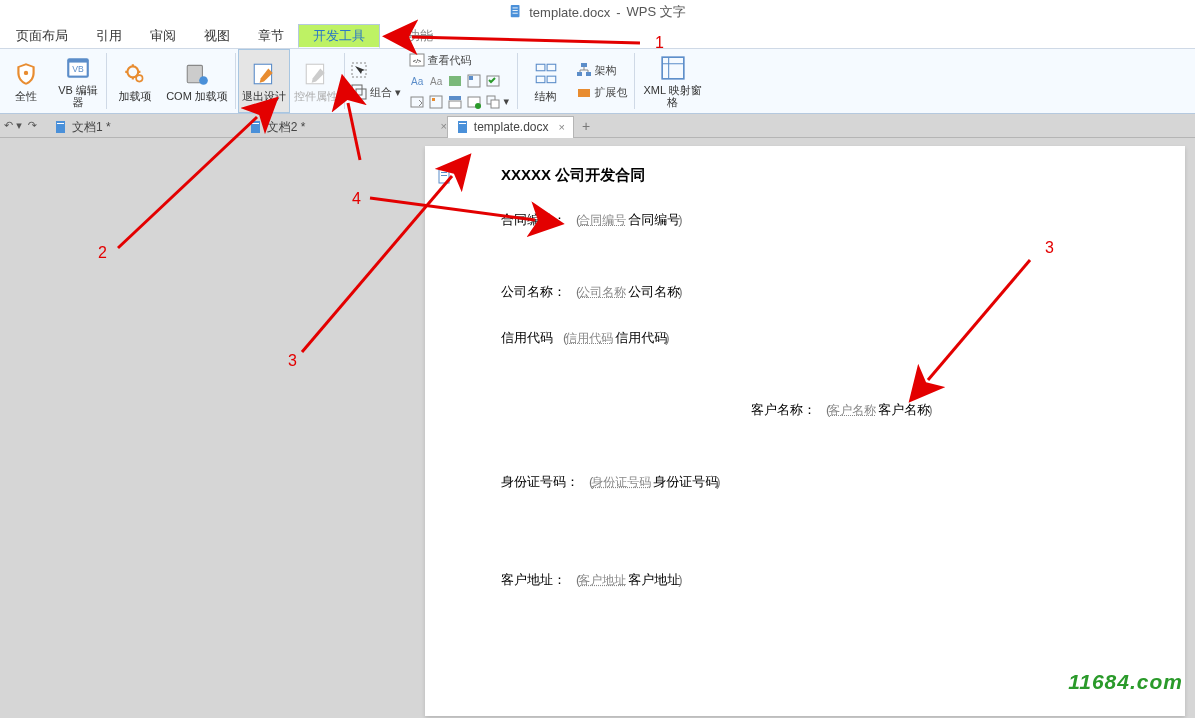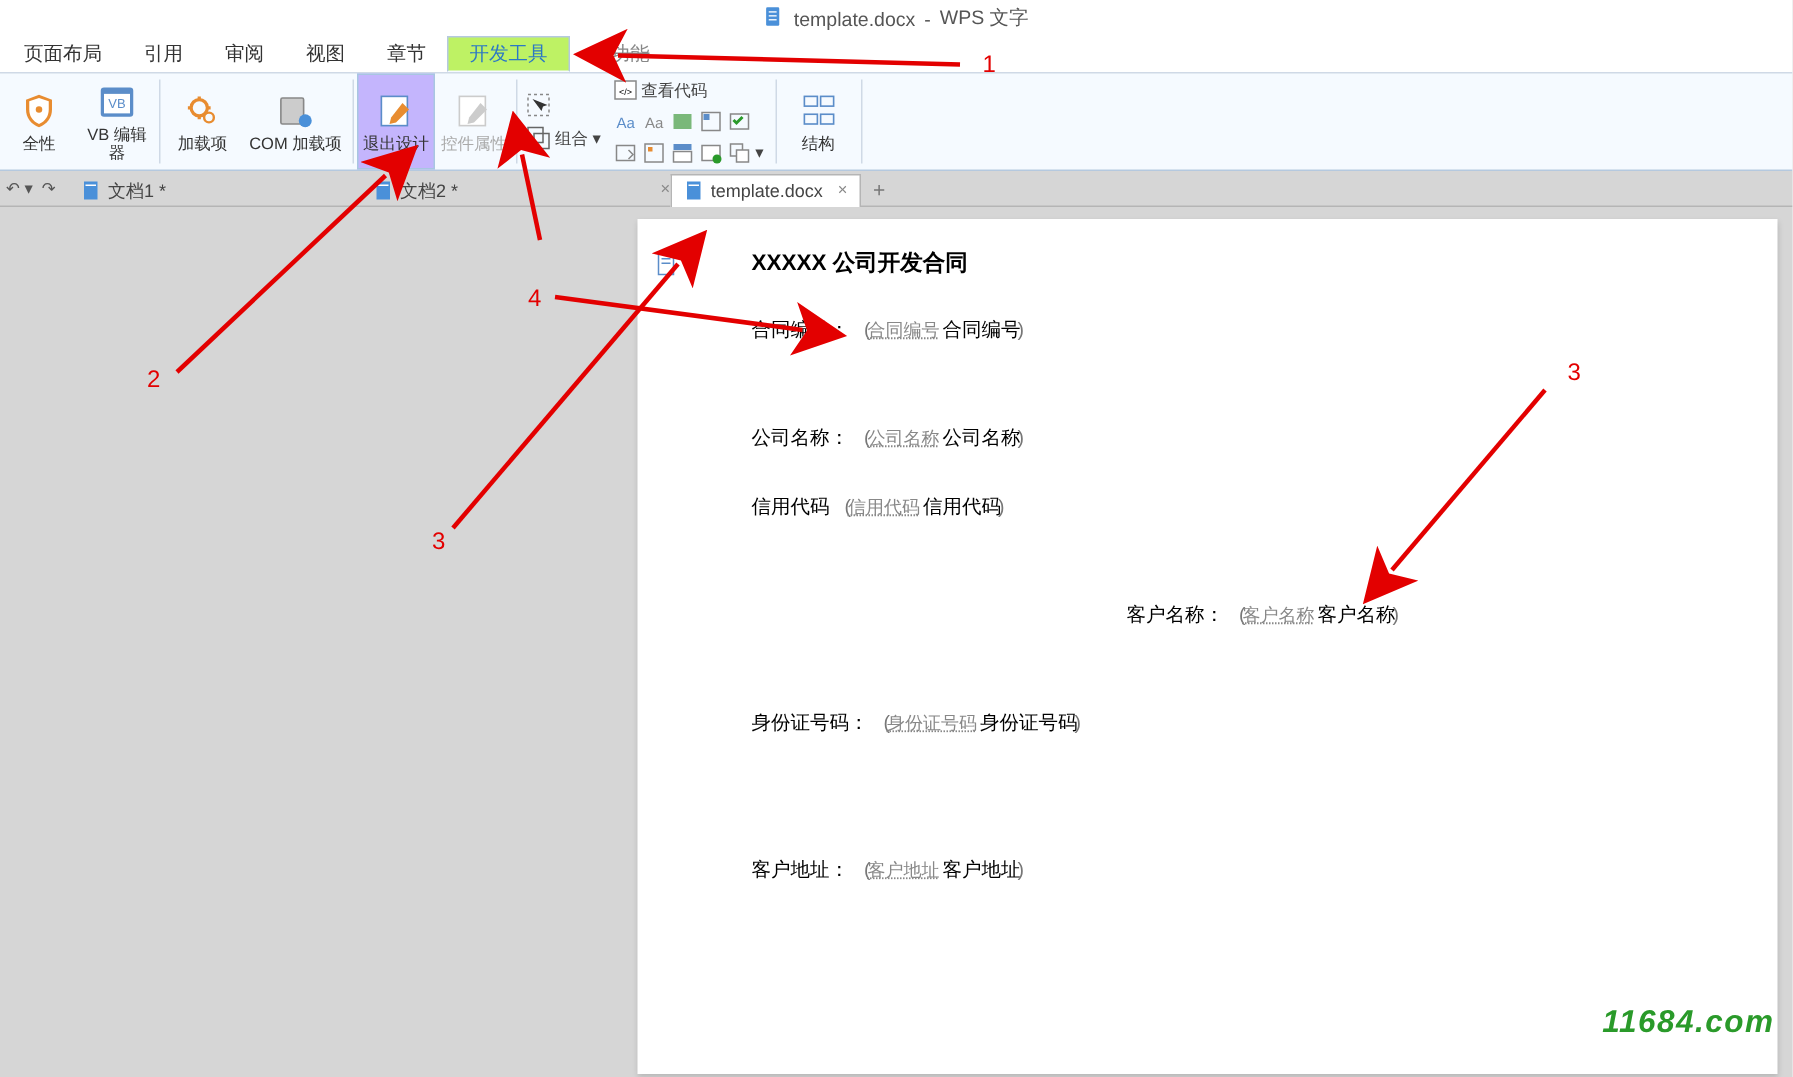--- a/index.html
+++ b/index.html
@@ -7,21 +7,21 @@
 .titlebar { height: 24px; background: #fff; display: flex; align-items: center; justify-content: center; gap: 6px; color: #555; font-size: 13px; }
 .titlebar svg { width: 14px; height: 14px; }
 .menubar { height: 24px; background: #fff; display: flex; align-items: center; padding-left: 2px; }
 .menubar .tab { padding: 0 14px; height: 24px; display: flex; align-items: center; color: #333; cursor: pointer; font-size: 13px; }
 .menubar .tab.active { color: #2b78c5; border: 1px solid #b5c9df; border-bottom: 1px solid #f5faff; background: #bef264; }
 .menubar .tab.strike { text-decoration: line-through; color: #888; }
 .ribbon { height: 66px; background: #f5faff; border-top: 1px solid #cfd9e6; border-bottom: 1px solid #b5c9df; display: flex; align-items: stretch; }
 .ribbon .sep { width: 1px; background: #cfd9e6; margin: 4px 2px; }
 .ribbon .bigbtn { width: 52px; display: flex; flex-direction: column; align-items: center; justify-content: center; gap: 2px; cursor: pointer; padding: 2px; }
 .ribbon .bigbtn.wide { width: 72px; }
-.ribbon .bigbtn.active { background: #c4b5fd; border: 1px solid #a8c6e1; }
+.ribbon .bigbtn.active { background: #e5e5e5; border: 1px solid #a8c6e1; }
 .ribbon .bigbtn .ic { width: 28px; height: 28px; display: flex; align-items: center; justify-content: center; }
 .ribbon .bigbtn .lbl { font-size: 11px; color: #333; text-align: center; line-height: 12px; }
 .ribbon .bigbtn.disabled .lbl { color: #aaa; }
 .ribbon .bigbtn svg { width: 26px; height: 26px; }
 .ribbon .smallcol { display: flex; flex-direction: column; padding: 2px 4px; justify-content: center; gap: 2px; }
 .ribbon .smallrow { display: flex; align-items: center; gap: 3px; height: 20px; font-size: 11px; color: #444; cursor: pointer; }
 .ribbon .smallrow svg { width: 16px; height: 16px; }
 .tabsrow { height: 24px; background: #d6d6d6; border-bottom: 1px solid #b5b5b5; display: flex; align-items: center; padding-left: 4px; }
 .tabsrow .quick { display: flex; align-items: center; gap: 6px; padding-right: 8px; }
 .tabsrow .quick span { color: #555; font-size: 11px; cursor: pointer; }
@@ -205,21 +205,47 @@
     <div class="ic">
         <svg viewBox="0 0 24 24">
           <rect x="3" y="3" width="8" height="6" fill="none" stroke="#5b8dc9"></rect>
           <rect x="13" y="3" width="8" height="6" fill="none" stroke="#5b8dc9"></rect>
           <rect x="3" y="14" width="8" height="6" fill="none" stroke="#5b8dc9"></rect>
           <rect x="13" y="14" width="8" height="6" fill="none" stroke="#5b8dc9"></rect>
         </svg>
       </div>
     <div class="lbl">结构</div>
   </div>
-  <div class="sep"></div>
+  <div class="smallcol">
+    <div class="smallrow">
+        <svg viewBox="0 0 16 16">
+          <rect x="5" y="1" width="6" height="4" fill="#5b8dc9"></rect>
+          <rect x="1" y="10" width="5" height="4" fill="#5b8dc9"></rect>
+          <rect x="10" y="10" width="5" height="4" fill="#5b8dc9"></rect>
+          <path d="M8 5v3M4 10v-2h8v2" stroke="#888" fill="none"></path>
+        </svg>
+        <span>架构</span>
+      </div>
+    <div class="smallrow">
+        <svg viewBox="0 0 16 16">
+          <rect x="2" y="5" width="12" height="8" fill="#e88c30"></rect>
+        </svg>
+        <span>扩展包</span>
+      </div>
+  </div>
+  <div class="sep"></div>
+  <div class="bigbtn wide">
+    <div class="ic">
+        <svg viewBox="0 0 24 24">
+          <rect x="2" y="2" width="20" height="20" fill="none" stroke="#5b8dc9" stroke-width="1.5"></rect>
+          <path d="M2 8h20M8 2v20" stroke="#5b8dc9"></path>
+        </svg>
+      </div>
+    <div class="lbl">XML 映射窗格</div>
+  </div>
 </div>
 
 <div class="tabsrow">
   <div class="quick">
     <span>↶ ▾</span>
     <span>↷</span>
   </div>
   <div class="doctab">
     <svg viewBox="0 0 14 14">
         <rect x="2" y="1" width="9" height="12" fill="#4a90d9"></rect>

